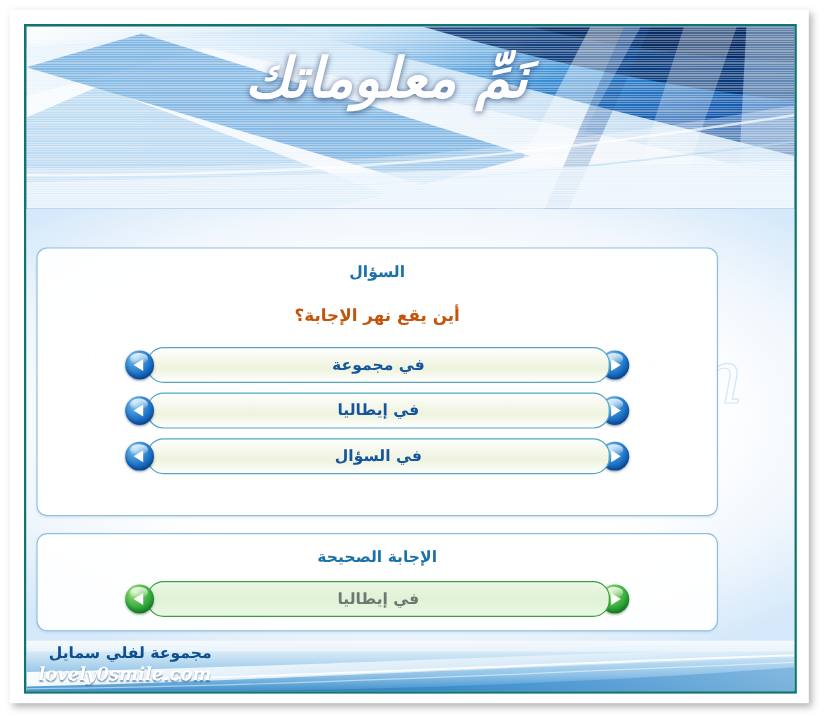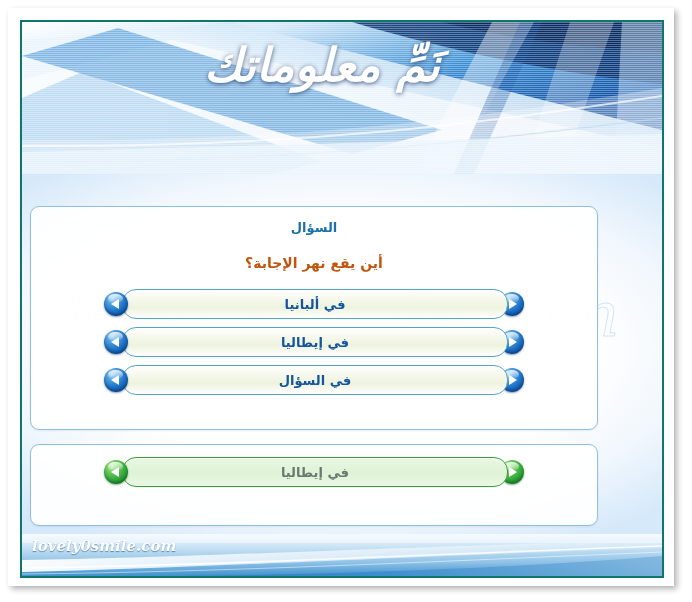--- a/index.html
+++ b/index.html
@@ -347,21 +347,21 @@
         <div class="q-text">أين يقع نهر الإجابة؟</div>
 
         <div class="options">
 
           <div class="opt-row">
             <span class="orb orb-blue orb-right">
               <span class="gloss"></span>
                 <span class="tri tri-right"></span>
             </span>
             <div class="opt-pill">
-              <span class="opt-label">في ألبانيا</span>
+              <span class="opt-label">في مجموعة</span>
             </div>
             <span class="orb orb-blue orb-left">
               <span class="gloss"></span>
                 <span class="tri tri-left"></span>
             </span>
           </div>
 
           <div class="opt-row">
             <span class="orb orb-blue orb-right">
               <span class="gloss"></span>
@@ -387,20 +387,21 @@
             <span class="orb orb-blue orb-left">
               <span class="gloss"></span>
                 <span class="tri tri-left"></span>
             </span>
           </div>
 
         </div>
       </div>
 
       <div class="panel panel-answer">
+        <div class="panel-heading a-heading">الإجابة الصحيحة</div>
         <div class="ans-row">
           <span class="orb orb-green orb-right">
             <span class="gloss"></span>
               <span class="tri tri-right"></span>
           </span>
           <div class="ans-pill">
             <span class="ans-label">في إيطاليا</span>
           </div>
           <span class="orb orb-green orb-left">
             <span class="gloss"></span>
@@ -435,18 +436,19 @@
 
         <path d="M0,42 L640,42 L640,22 C470,36 260,42 120,42 Z" fill="url(#fg3)" opacity="0.9"></path>
 
         <path d="M0,26 C160,24 330,14 640,6 L640,14 C340,24 170,34 0,38 Z" fill="url(#fg2)"></path>
         <path d="M0,34 C180,32 360,22 640,12" fill="none" stroke="#ffffff" stroke-width="1.6" opacity="0.85"></path>
         <path d="M0,40 C200,38 400,28 640,18" fill="none" stroke="#ffffff" stroke-width="1" opacity="0.5"></path>
 
         <rect x="0" y="0" width="640" height="9" fill="#ffffff" opacity="0.45"></rect>
       </svg>
       <div class="ftr-text">
+        <div class="ftr-ar">مجموعة لفلي سمايل</div>
         <div class="ftr-url">lovely0smile.com</div>
       </div>
     </div>
 
   </div>
 </div>
 
 </body></html>

